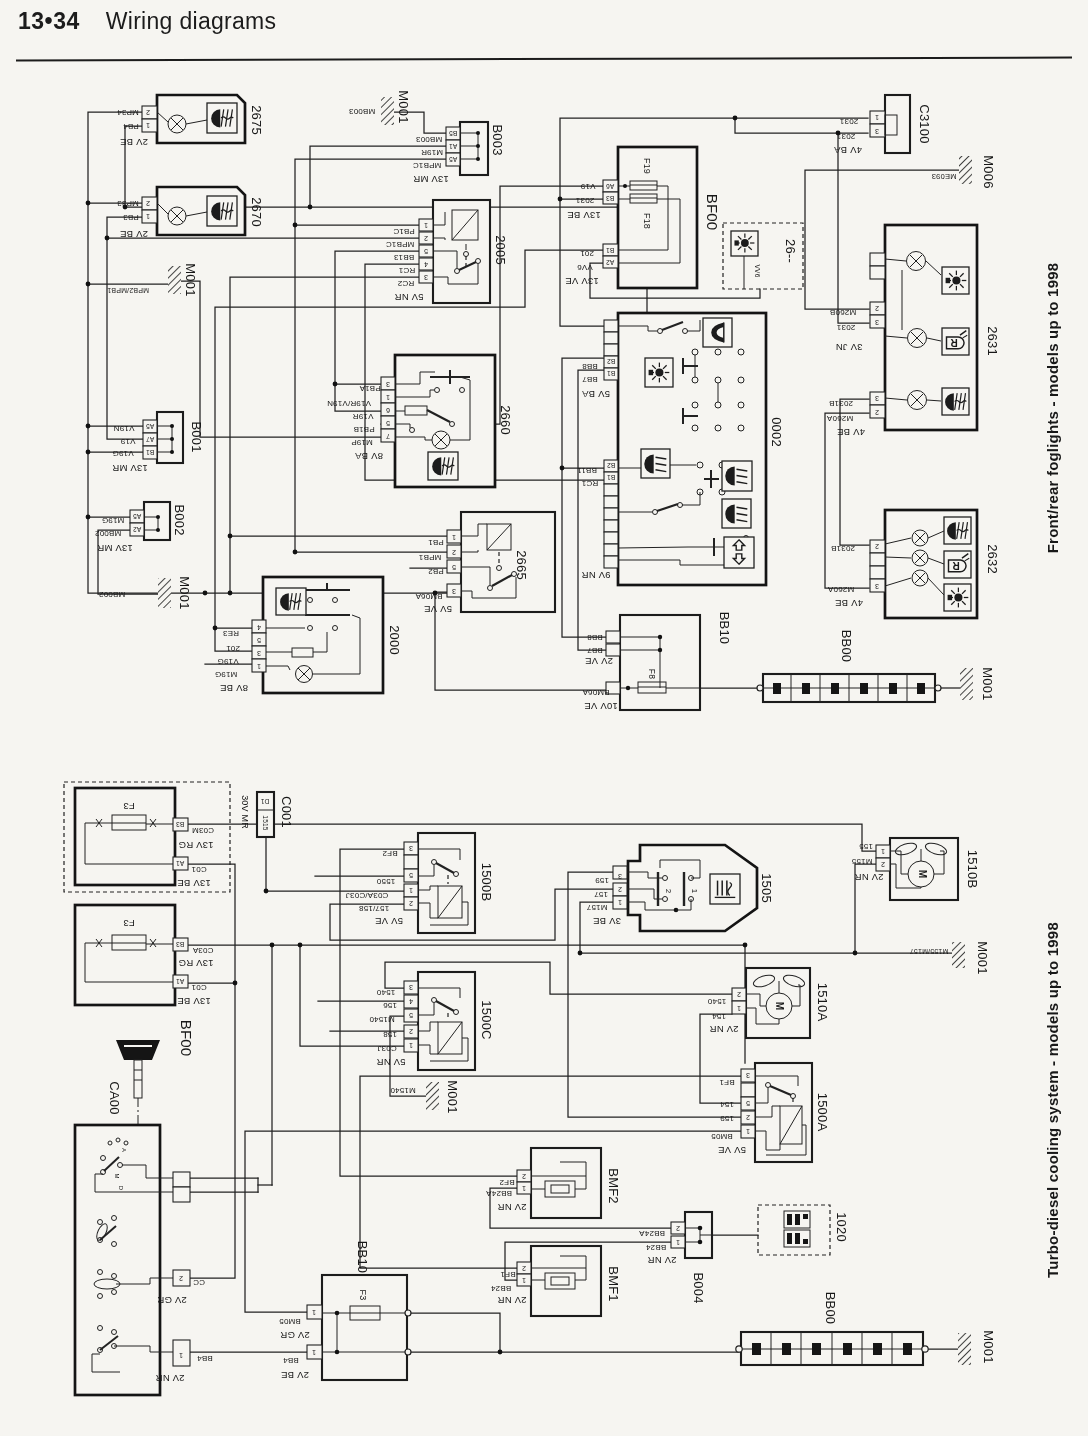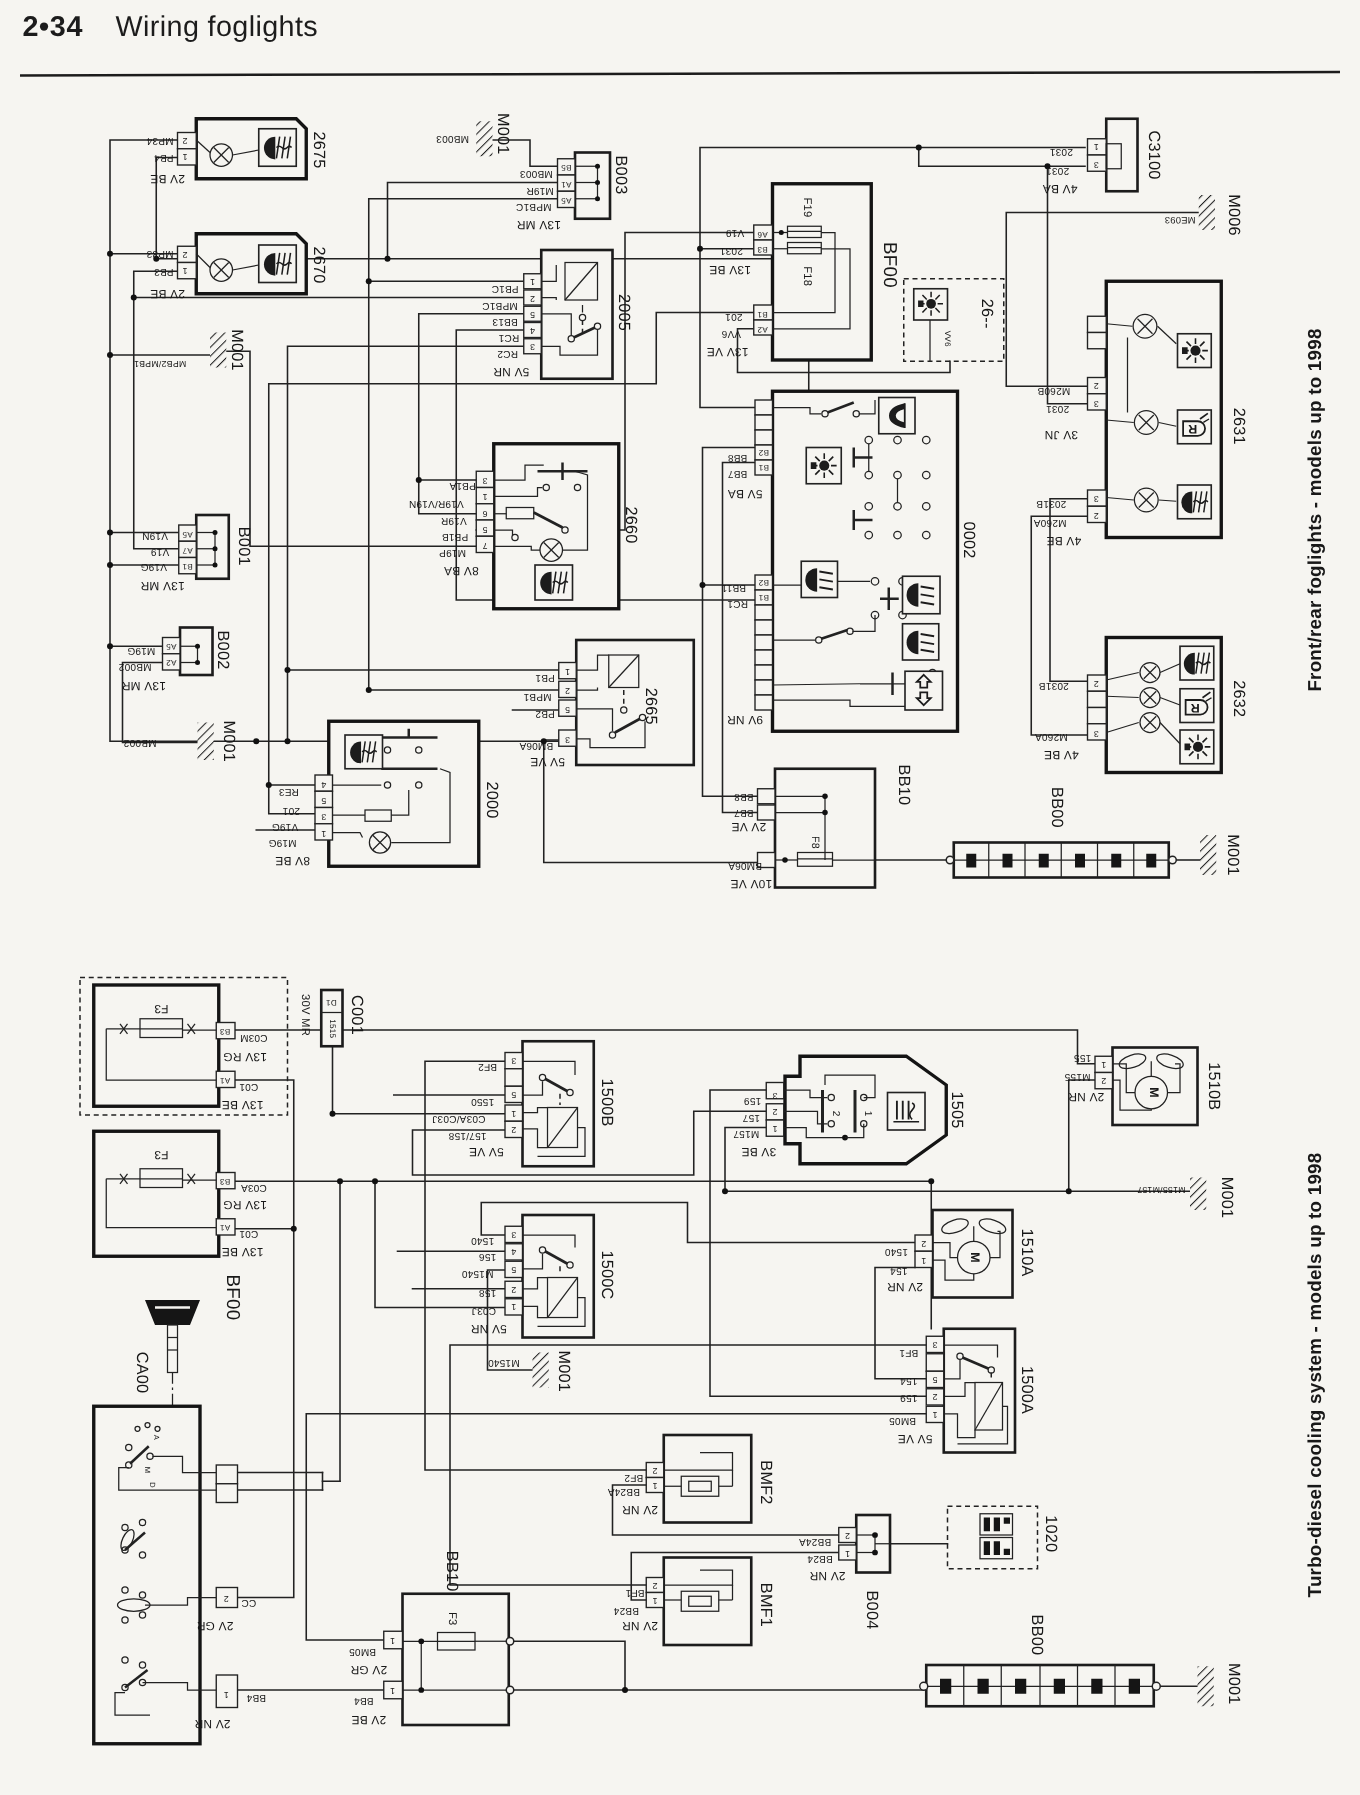--- a/index.html
+++ b/index.html
@@ -25,21 +25,21 @@
   svg .dot {fill:#111;stroke:none;}
   svg .oc  {fill:#f6f5f1;stroke:#222;stroke-width:1.2;}
   svg .blk {fill:#151515;stroke:none;}
   svg .gnd {fill:url(#hatch);stroke:none;}
   svg .icobox{stroke:#222;stroke-width:1.3;fill:#f6f5f1;}
 </style>
 </head>
 <body>
 
 <div id="header">
-  <span class="num">2•34</span><span class="ttl">Wiring foglights</span>
+  <span class="num">13•34</span><span class="ttl">Wiring diagrams</span>
 </div>
 <div id="rule"></div>
 
 <svg id="wires" width="1088" height="1436" viewBox="0 0 1088 1436">
   <defs>
     <pattern id="hatch" patternUnits="userSpaceOnUse" width="5" height="5" patternTransform="rotate(45)">
       <rect width="5" height="5" fill="#f6f5f1"></rect>
       <line x1="0" y1="0" x2="0" y2="5" stroke="#222" stroke-width="1.7"></line>
     </pattern>
     <symbol id="sym-fog" viewBox="0 0 30 30">

